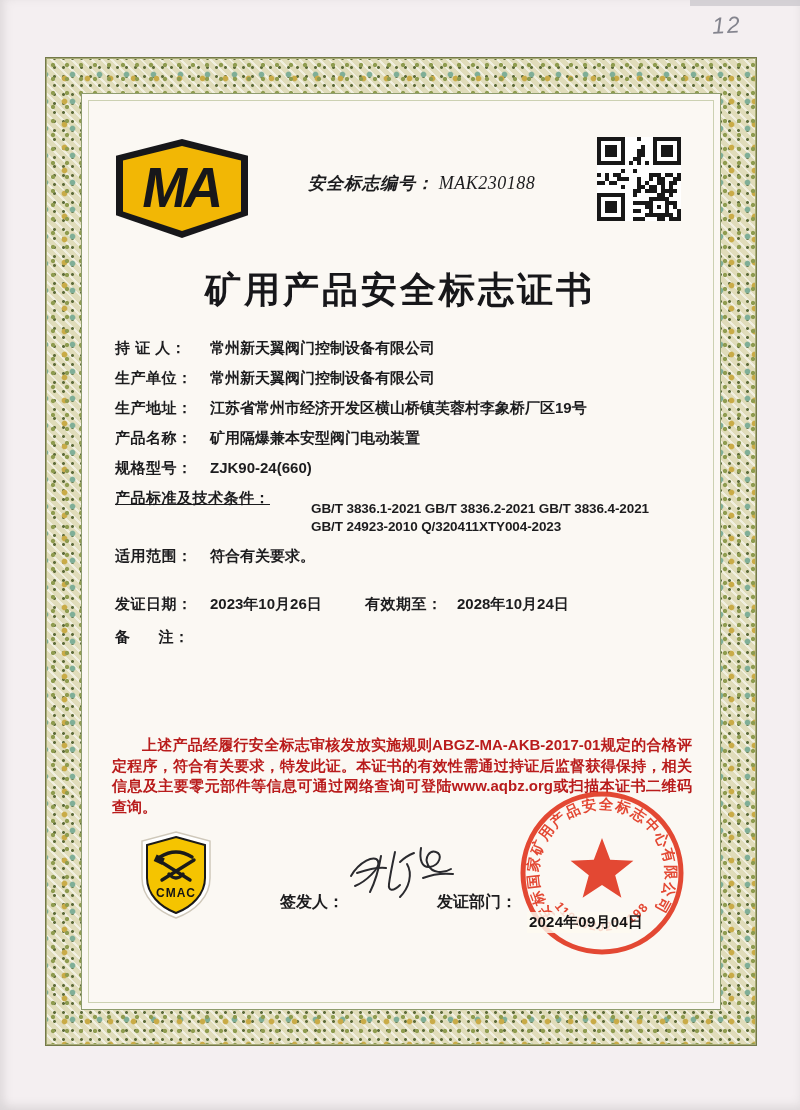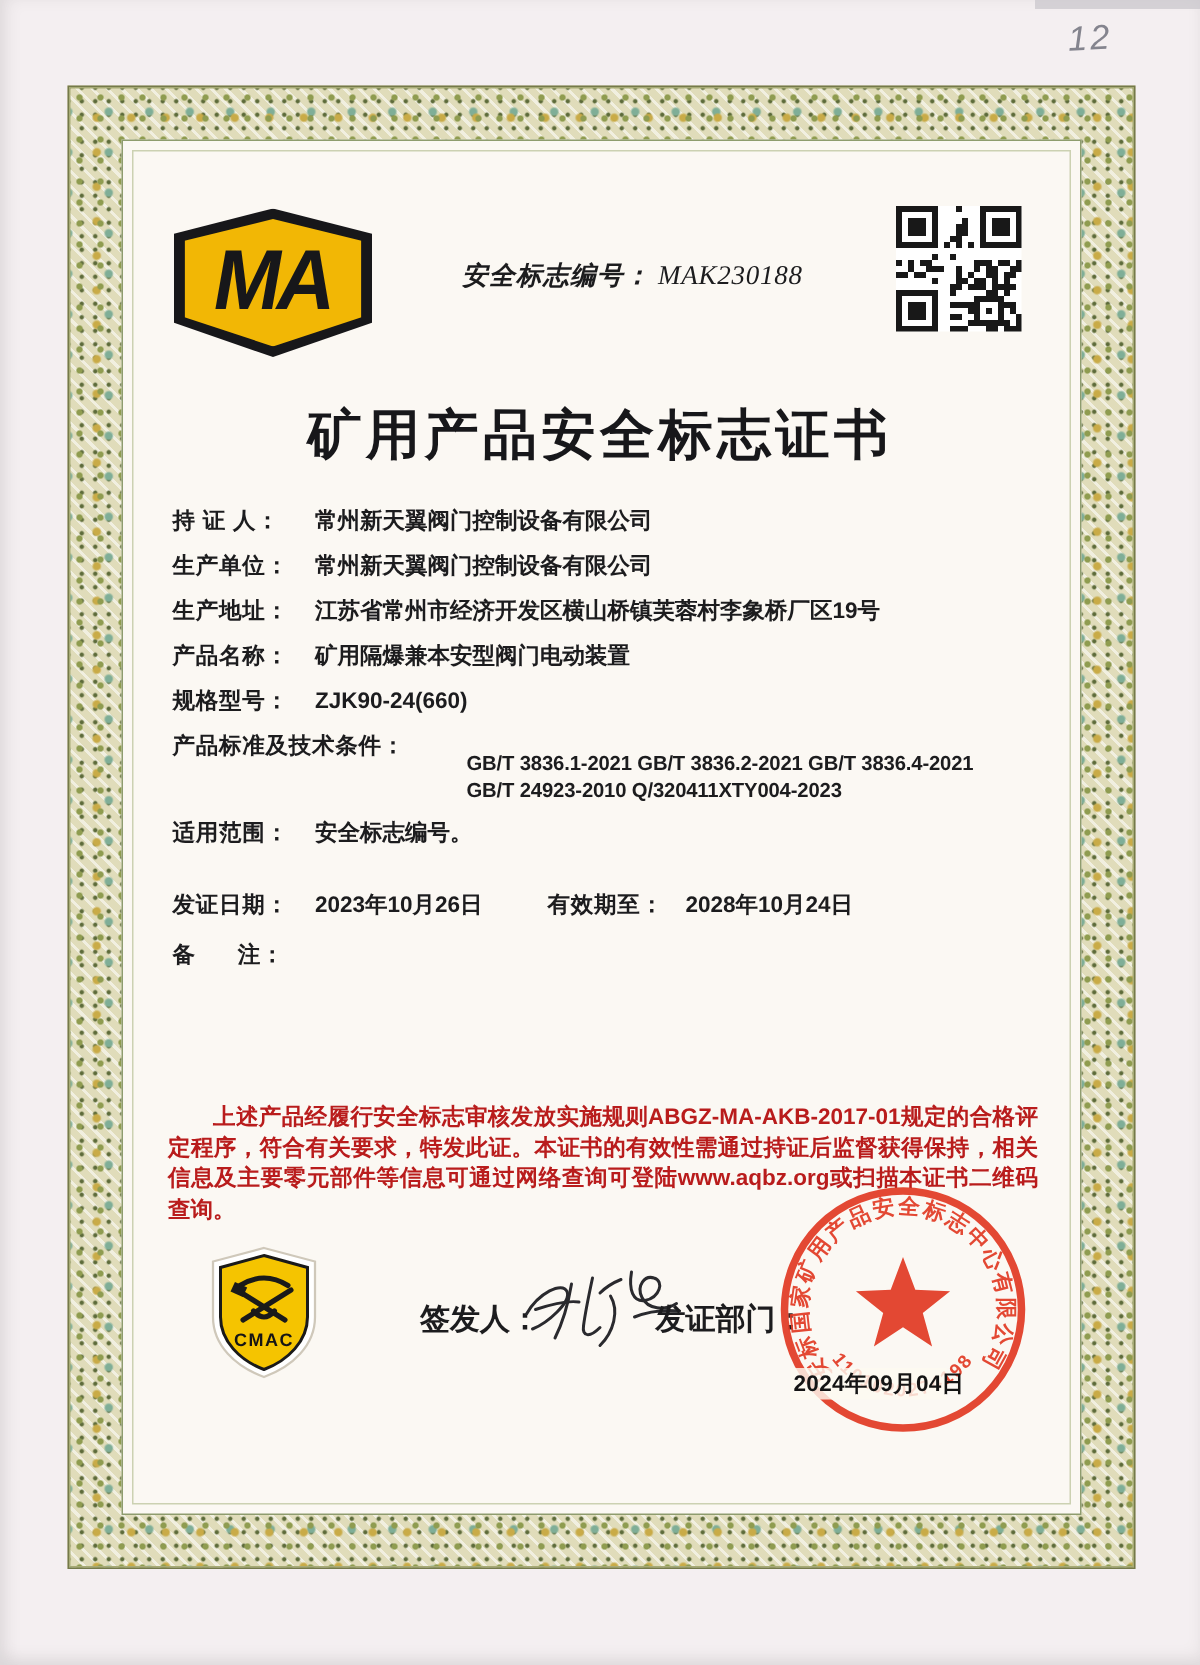--- a/index.html
+++ b/index.html
@@ -67,36 +67,36 @@
   .title {
     position:absolute; left:0; top:266px; width:100%;
     text-align:center; font-size:36px; font-weight:bold; letter-spacing:3px;
     color:#17171a;
   }
   
   .fields { position:absolute; left:115px; top:338px; width:540px; font-size:15px; font-weight:bold; }
   .row { display:flex; align-items:flex-start; margin-bottom:10px; line-height:20px; }
   .lbl { width:95px; flex:0 0 auto; white-space:pre; letter-spacing:.5px; }
   .val { flex:1 1 auto; }
-  .row.wide .lbl { width:196px; }
+  .row.wide .lbl { width:196px;text-decoration:underline; }
   .row.wide .val { font-size:13.5px; line-height:18px; letter-spacing:-.1px; margin-top:12px; }
   .row.spec .val { font-family:"Liberation Sans", sans-serif; }
   .row.dates { margin-top:28px; }
   .row.dates .val-issue { flex:0 0 155px; }
   .row.dates .lbl2 { width:92px; flex:0 0 auto; white-space:pre; letter-spacing:.5px; }
   .row.remark { margin-top:13px; }
   
   .statement {
     position:absolute; left:112px; top:735px; width:580px;
     font-size:15px; font-weight:bold; line-height:20.5px;
     text-align:justify; text-indent:2em; color:#b91c1c;
   }
   
   .badge { position:absolute; left:138px; top:830px; width:76px; height:90px; }
-  .signer-label, .dept-label { position:absolute; font-size:20px; font-weight:bold; white-space:nowrap; }
+  .signer-label, .dept-label { position:absolute; font-size:16px; font-weight:bold; white-space:nowrap;margin-top:26px; }
   .signer-label { left:280px; top:866px; }
   .dept-label { left:437px; top:866px; }
   .signature { position:absolute; left:345px; top:840px; width:118px; height:64px; }
   .seal { position:absolute; left:506px; top:786px; width:192px; height:182px; opacity:.93; }
   .seal-date {
     position:absolute; left:527px; top:912px; width:104px;
     font-size:15px; font-weight:bold; color:#141414; white-space:nowrap;
     background:rgba(253,250,240,.82); padding:1px 2px; letter-spacing:.2px;
   }
 </style>
@@ -347,21 +347,21 @@
     <div class="row">
       <span class="lbl">规格型号：</span>
       <span class="val">ZJK90-24(660)</span>
     </div>
     <div class="row wide spec">
       <span class="lbl">产品标准及技术条件：</span>
       <span class="val">GB/T 3836.1-2021 GB/T 3836.2-2021 GB/T 3836.4-2021 GB/T 24923-2010 Q/320411XTY004-2023</span>
     </div>
     <div class="row">
       <span class="lbl">适用范围：</span>
-      <span class="val">安全标志编号。</span>
+      <span class="val">符合有关要求。</span>
     </div>
     <div class="row dates">
       <span class="lbl">发证日期：</span>
       <span class="val val-issue">2023年10月26日</span>
       <span class="lbl2">有效期至：</span>
       <span class="val">2028年10月24日</span>
     </div>
     <div class="row remark">
       <span class="lbl">备      注：</span>
       <span class="val"></span>

